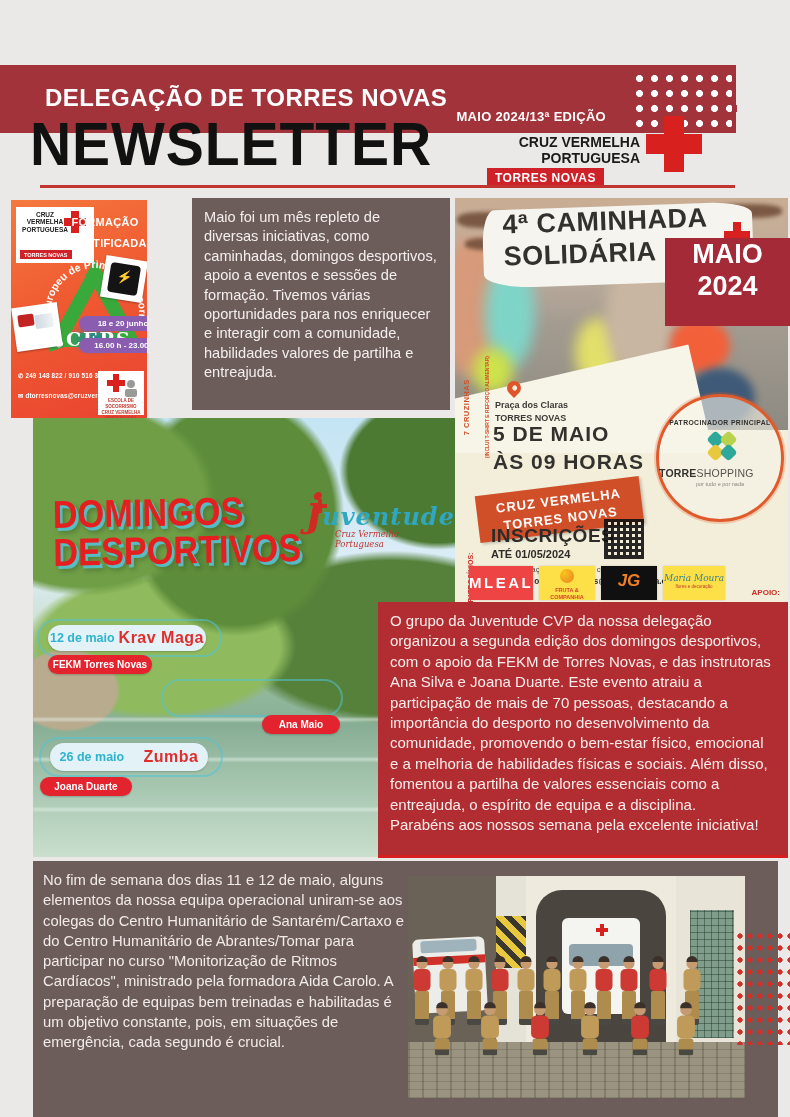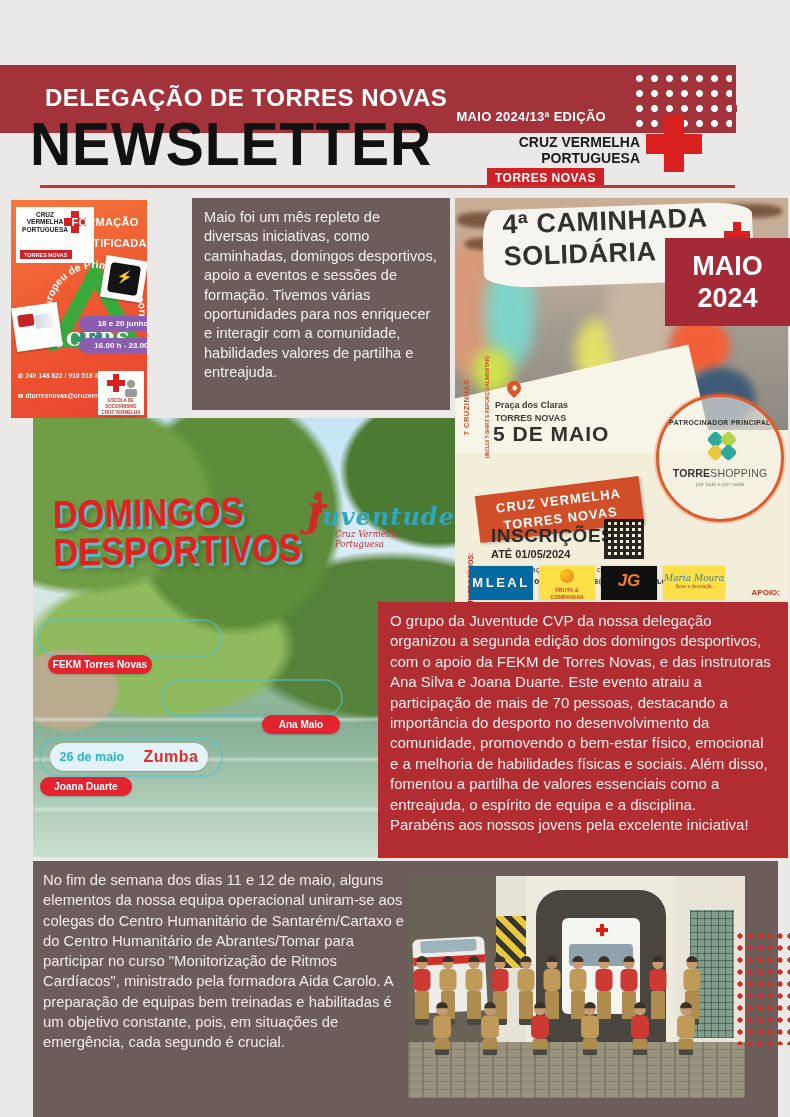--- a/index.html
+++ b/index.html
@@ -88,37 +88,37 @@
   .p2-insc { position:absolute; left:36px; top:327px; color:#2e2c29; font-size:19px; font-weight:900; letter-spacing:.5px; }
   .p2-insc-sub { position:absolute; left:36px; top:350px; color:#2e2c29; font-size:11px; font-weight:900; }
   .p2-qr { position:absolute; left:150px; top:322px; width:38px; height:38px; background:
     repeating-linear-gradient(0deg,#111 0 3px, transparent 3px 6px),
     repeating-linear-gradient(90deg,#111 0 3px, #f3eeda 3px 6px); outline:2px solid #111; outline-offset:-1px; opacity:.9; }
   .p2-info { position:absolute; left:36px; top:366px; color:#4a4844; font-size:7.8px; line-height:1.5; }
   .p2-info b { font-size:8.2px; color:#2e2c29; }
   .p2-sponsors-label { position:absolute; left:-9px; top:376px; transform:rotate(-90deg); color:#cf2d28; font-size:7px; font-weight:900; }
   .p2-apoio { position:absolute; right:8px; top:390px; color:#cf2d28; font-size:8px; font-weight:900; }
   .logo-box { position:absolute; top:368px; height:34px; background:#fde047; box-shadow:0 0 2px rgba(0,0,0,.15); }
-  .lb-mleal { left:14px; width:64px; background:#0369a1; color:#fff; font-size:13px; font-weight:700; letter-spacing:2.5px; text-align:center; line-height:34px; }
+  .lb-mleal { left:14px; width:64px; background:#ef4444; color:#fff; font-size:15px; font-weight:700; letter-spacing:2.5px; text-align:center; line-height:34px; }
   .lb-fruta { left:84px; width:56px; text-align:center; padding-top:3px; }
   .lb-fruta .ball { display:inline-block; width:14px; height:14px; border-radius:50%; background:radial-gradient(circle at 30% 30%, #f6c51b, #ef7f24); }
   .lb-fruta .t { font-size:5.5px; font-weight:900; color:#d8422c; line-height:1.2; }
   .lb-jg { left:146px; width:56px; background:#101010; color:#ef7f24; text-align:center; font-weight:900; font-style:italic; font-size:17px; line-height:30px; }
   .lb-moura { left:208px; width:62px; text-align:center; font-family:"DejaVu Serif", serif; font-style:italic; color:#3f7f8c; font-size:9px; line-height:1.2; padding-top:7px; }
   .lb-moura .sub { font-size:4.5px; color:#c0392b; font-family:"Liberation Sans",sans-serif; font-style:normal; }
   .p2-circle { position:absolute; right:4px; top:196px; width:128px; height:128px; border:3px solid #e05a2b; border-radius:50%;
     box-shadow:0 0 0 2px rgba(224,90,43,.25); background:rgba(247,244,232,.6); }
   .p2-circle .psp { position:absolute; left:0; top:22px; width:100%; text-align:center; color:#33312e; font-size:6.8px; font-weight:900; letter-spacing:.4px; }
   .ts-glyph { position:absolute; left:50px; top:36px; width:28px; height:28px; }
   .ts-glyph i { position:absolute; width:13px; height:13px; border-radius:4px; transform:rotate(45deg); }
-  .ts-name { position:absolute; left:0; top:70px; width:100%; text-align:center; font-size:10.5px; color:#33312e; letter-spacing:.2px; }
+  .ts-name { position:absolute; left:0; top:70px; width:100%; font-size:10.5px; color:#33312e; letter-spacing:.2px; }
   .ts-name b { font-weight:900; } .ts-name span { font-weight:400; color:#55524c; }
   .ts-slogan { position:absolute; left:0; top:84px; width:100%; text-align:center; font-size:5.5px; color:#8a867e; }
   .maio-badge { position:absolute; left:665px; top:238px; width:125px; height:88px; background:#a32a36; color:#fff;
-    display:flex; flex-direction:column; align-items:center; justify-content:center; font-weight:900; font-size:27px; line-height:1.2; z-index:5; }
+    display:flex; flex-direction:column; align-items:center; justify-content:flex-start; font-weight:900; font-size:27px; line-height:1.2; z-index:5; }
 
   
   .domingos { position:absolute; left:33px; top:418px; width:422px; height:439px; overflow:hidden;
     background:
       radial-gradient(90px 70px at 8% 62%, #b9ab8e 0 55%, transparent 60%),
       radial-gradient(200px 150px at 12% 18%, #6f9e46 0 60%, transparent 66%),
       radial-gradient(170px 190px at 48% 22%, #5d8c3a 0 58%, transparent 64%),
       radial-gradient(150px 120px at 96% 12%, #4c7a33 0 60%, transparent 66%),
       radial-gradient(220px 120px at 30% 52%, #8fba5e 0 55%, transparent 62%),
       radial-gradient(260px 140px at 85% 50%, #55813a 0 55%, transparent 62%),
@@ -271,20 +271,21 @@
       <span class="s1">7 CRUZINHAS</span><br>
       <span class="s2">(INCLUI T-SHIRT E REFORÇO ALIMENTAR)</span>
     </div>
     <div class="p2-pin"></div>
     <div class="p2-loc">
       <div>Praça dos Claras</div>
       <div>TORRES NOVAS</div>
     </div>
     <div class="p2-date">
       <div>5 DE MAIO</div>
+      <div>ÀS 09 HORAS</div>
     </div>
     <div class="p2-ribbon">
       <div>CRUZ VERMELHA</div>
       <div>TORRES NOVAS</div>
     </div>
     <div class="p2-insc">INSCRIÇÕES</div>
     <div class="p2-insc-sub">ATÉ 01/05/2024</div>
     <div class="p2-qr"></div>
     <div class="p2-info">
       <div>Mais informações através dos contactos</div>
@@ -331,36 +332,40 @@
       <div>DESPORTIVOS</div>
     </div>
     <div class="juv-logo">
       <span style="position:relative;">
         <span class="juv-cross"></span>
         <span class="juv-j">j</span></span><span class="juv-rest">uventude</span>
       <div class="juv-sub">Cruz Vermelha Portuguesa</div>
     </div>
 
     <div class="ring" style="left:4px; top:201px; width:185px; height:38px;"></div>
+    <div class="pill" style="left:15px; top:207px; width:158px; height:26px;">
+      <span class="d">12 de maio</span>
+      <span class="a">Krav Maga</span>
+    </div>
     <div class="rpill" style="left:15px; top:237px; width:104px;">FEKM Torres Novas</div>
 
     <div class="ring" style="left:128px; top:261px; width:182px; height:38px;"></div>
     <div class="rpill" style="left:229px; top:297px; width:78px;">Ana Maio</div>
 
     <div class="ring" style="left:6px; top:319px; width:184px; height:40px;"></div>
     <div class="pill" style="left:17px; top:325px; width:158px; height:28px;">
       <span class="d">26 de maio</span>
       <span class="a">Zumba</span>
     </div>
     <div class="rpill" style="left:7px; top:359px; width:92px;">Joana Duarte</div>
   </div>
 
   <div class="juv-block">
     <p>O grupo da Juventude CVP da nossa delegação organizou a segunda edição dos domingos desportivos, com o apoio da FEKM de Torres Novas, e das instrutoras Ana Silva e Joana Duarte. Este evento atraiu a participação de mais de 70 pessoas, destacando a importância do desporto no desenvolvimento da comunidade, promovendo o bem-estar físico, emocional e a melhoria de habilidades físicas e sociais. Além disso, fomentou a partilha de valores essenciais como a entreajuda, o espírito de equipa e a disciplina.</p>
-    <p>Parabéns aos nossos jovens pela excelente iniciativa!</p>
+    <p>Parabéns aos nossos semana pela excelente iniciativa!</p>
   </div>
 
   <div class="bottom">
     <div class="bottom-text">No fim de semana dos dias 11 e 12 de maio, alguns elementos da nossa equipa operacional uniram-se aos colegas do Centro Humanitário de Santarém/Cartaxo e do Centro Humanitário de Abrantes/Tomar para participar no curso "Monitorização de Ritmos Cardíacos", ministrado pela formadora Aida Carolo. A preparação de equipas bem treinadas e habilitadas é um objetivo constante, pois, em situações de emergência, cada segundo é crucial.</div>
     <div class="photo">
       <div class="ph-int-left">
           <div class="ph-amb-left"></div>
         </div>
       <div class="ph-pillar">
           <div class="ph-hazard"></div>

